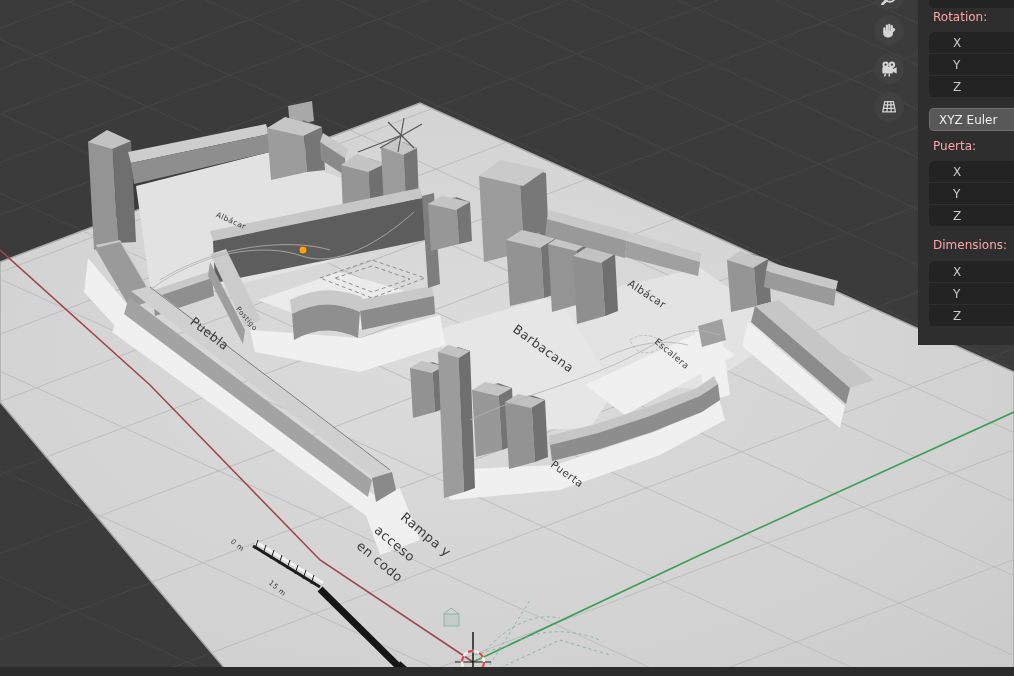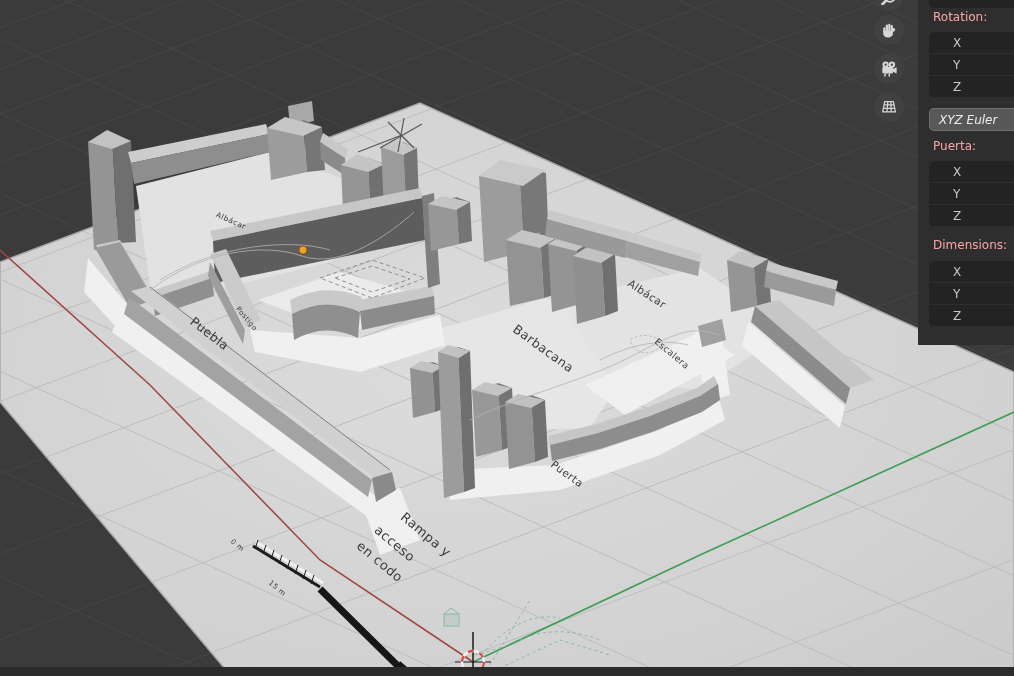--- a/index.html
+++ b/index.html
@@ -13,21 +13,21 @@
   
   .panel{position:absolute;left:918px;top:0;width:96px;height:345px;background:#2e2e2e;}
   .plabel{position:absolute;left:15px;color:#fca5a5;font-size:12px;}
   .fgroup{position:absolute;left:11px;right:0;border-radius:6px 0 0 6px;overflow:hidden;}
   .field{height:21px;background:#232323;color:#c9c9c9;font-size:12px;
          display:flex;align-items:center;padding-left:24px;margin-bottom:1px;cursor:ew-resize;}
   .partialfield{position:absolute;left:11px;right:0;top:0;height:8px;background:#232323;
                 border-radius:0 0 0 5px;}
   .euler{position:absolute;left:11px;right:0;top:108px;height:21px;background:#585858;
          border:1px solid #6f6f6f;border-right:none;border-radius:5px 0 0 5px;
-         color:#eee;font-size:12px;display:flex;align-items:center;padding-left:9px;cursor:pointer;font-style:italic;}
+         color:#eee;font-size:12px;display:flex;align-items:center;padding-left:9px;cursor:pointer;}
   
   .gbtn{position:absolute;left:874px;width:30px;height:30px;border-radius:50%;
         background:#414141;display:flex;align-items:center;justify-content:center;cursor:pointer;}
   .gbtn svg{display:block;}
   
   .botbar{position:absolute;left:0;bottom:0;width:1014px;height:9px;background:#2b2b2b;}
 </style>
 </head>
 <body>
 

